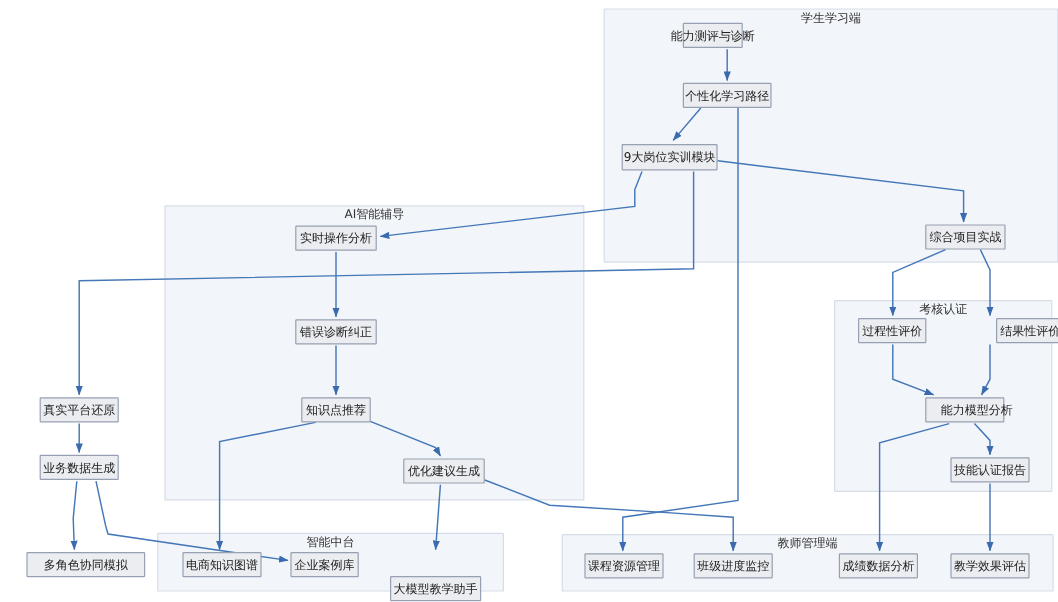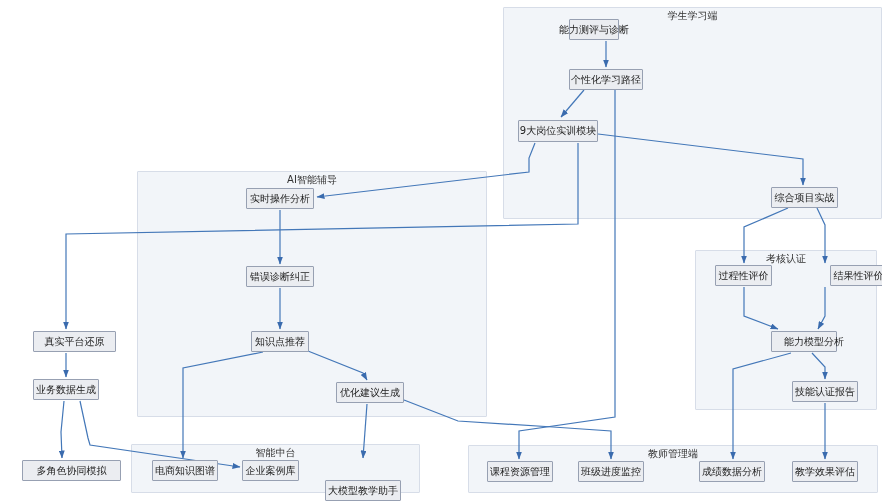--- a/index.html
+++ b/index.html
@@ -75,21 +75,21 @@
   </svg>
 
   <div class="node" style="left:569px;top:19px;width:50px;height:21px;">能力测评与诊断</div>
   <div class="node" style="left:569px;top:69px;width:74px;height:21px;">个性化学习路径</div>
   <div class="node" style="left:518px;top:120px;width:80px;height:22px;">9大岗位实训模块</div>
   <div class="node" style="left:771px;top:187px;width:67px;height:21px;">综合项目实战</div>
   <div class="node" style="left:246px;top:188px;width:68px;height:21px;">实时操作分析</div>
   <div class="node" style="left:246px;top:266px;width:68px;height:21px;">错误诊断纠正</div>
   <div class="node" style="left:251px;top:331px;width:58px;height:21px;">知识点推荐</div>
   <div class="node" style="left:336px;top:382px;width:68px;height:21px;">优化建议生成</div>
-  <div class="node" style="left:33px;top:331px;width:83px;height:21px;">真实平台还原</div>
+  <div class="node" style="left:33px;top:331px;width:66px;height:21px;">真实平台还原</div>
   <div class="node" style="left:33px;top:379px;width:66px;height:21px;text-align:center;">业务数据生成</div>
   <div class="node" style="left:22px;top:460px;width:99px;height:21px;">多角色协同模拟</div>
   <div class="node" style="left:152px;top:460px;width:66px;height:21px;">电商知识图谱</div>
   <div class="node" style="left:242px;top:460px;width:57px;height:21px;">企业案例库</div>
   <div class="node" style="left:325px;top:460px;width:76px;height:21px;margin-top:20px;">大模型教学助手</div>
   <div class="node" style="left:487px;top:461px;width:66px;height:21px;">课程资源管理</div>
   <div class="node" style="left:578px;top:461px;width:66px;height:21px;">班级进度监控</div>
   <div class="node" style="left:699px;top:461px;width:66px;height:21px;">成绩数据分析</div>
   <div class="node" style="left:792px;top:461px;width:66px;height:21px;">教学效果评估</div>
   <div class="node" style="left:715px;top:265px;width:57px;height:21px;">过程性评价</div>

